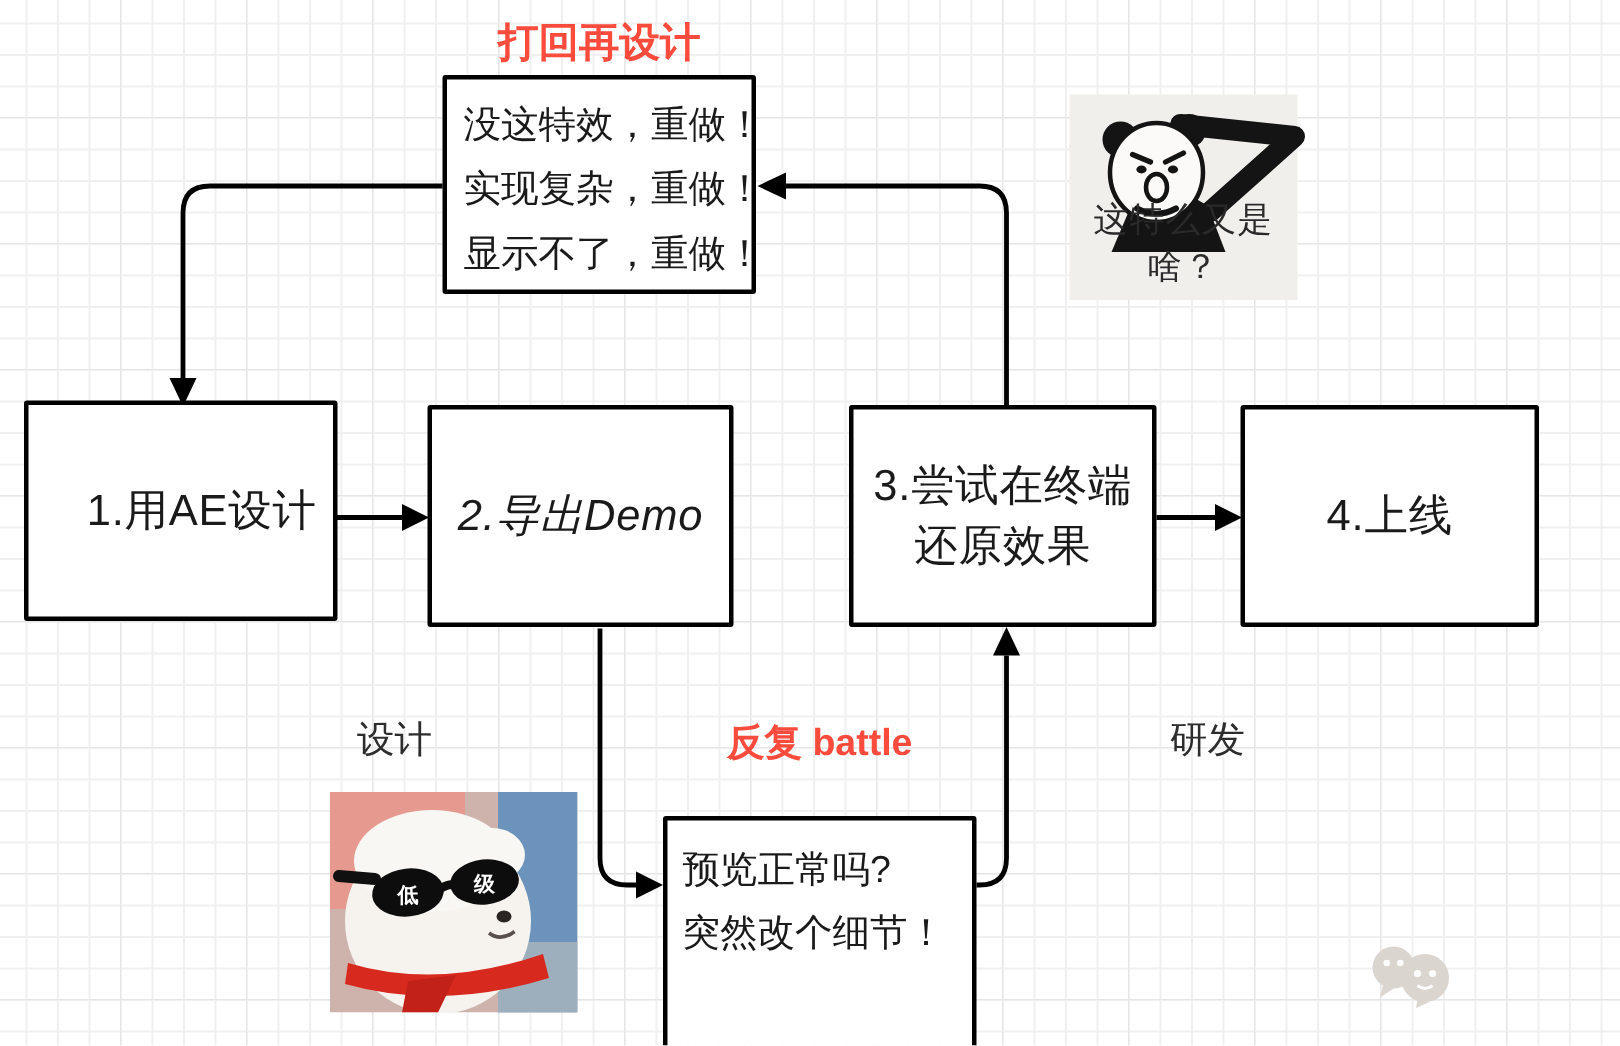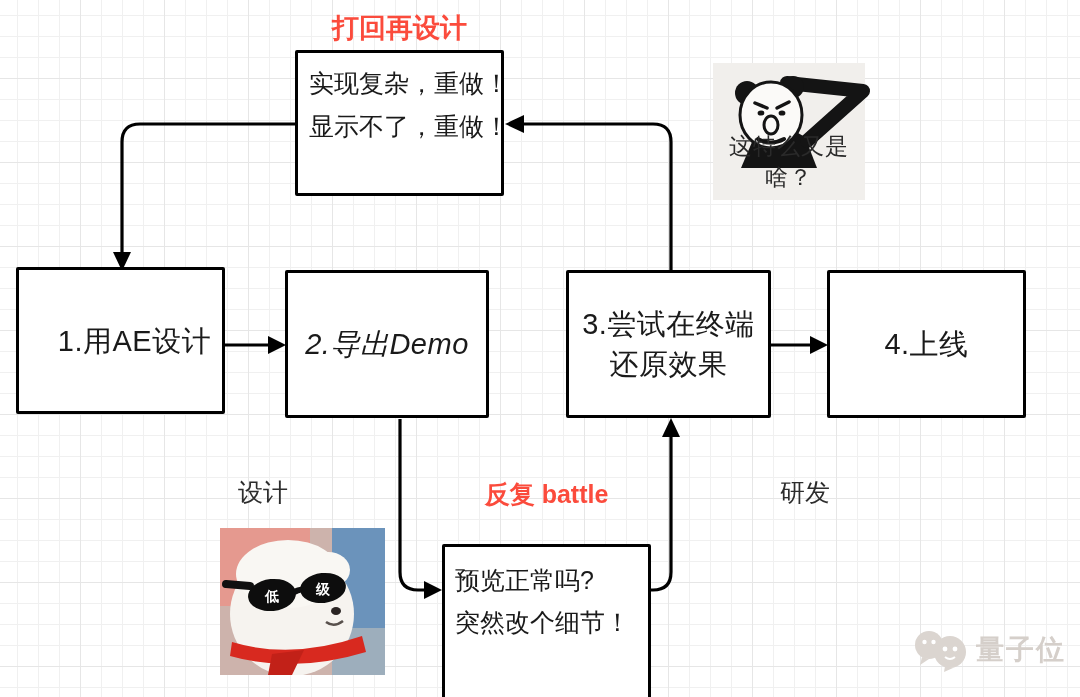--- a/index.html
+++ b/index.html
@@ -76,20 +76,21 @@
     </g>
     <g>
       <path d="M 651 590 H 653 Q 671 590 671 572 V 437"></path>
       <polygon points="662,437 680,437 671,418"></polygon>
     </g>
   </svg>
 
   <div class="flabel red top-label">打回再设计</div>
 
   <div class="box redo-box">
+    <div class="ln">没这特效，重做！</div>
     <div class="ln">实现复杂，重做！</div>
     <div class="ln">显示不了，重做！</div>
   </div>
 
   <div class="box center s1">
     <span class="step-label">1.用AE设计</span>
   </div>
   <div class="box center s2">
     <span class="step-label">2.导出Demo</span>
   </div>
@@ -166,16 +167,15 @@
       <circle cx="17" cy="17" r="14" fill="#dbd5d0"></circle>
       <path d="M 10 29 L 8 37 L 17 31 Z" fill="#dbd5d0"></path>
       <circle cx="12.5" cy="14" r="2.2" fill="#ffffff"></circle>
       <circle cx="21.5" cy="14" r="2.2" fill="#ffffff"></circle>
       <circle cx="38" cy="24" r="16" fill="#dbd5d0"></circle>
       <path d="M 33 38 L 32 44 L 41 40 Z" fill="#dbd5d0"></path>
       <circle cx="33" cy="21" r="2.4" fill="#ffffff"></circle>
       <circle cx="43" cy="21" r="2.4" fill="#ffffff"></circle>
       <path d="M 33 29 Q 38 33 43 29" stroke="#ffffff" stroke-width="2" fill="none"></path>
     </svg>
-    <span class="watermark-text">量子位</span>
   </div>
 
 </div>
 
 </body></html>

